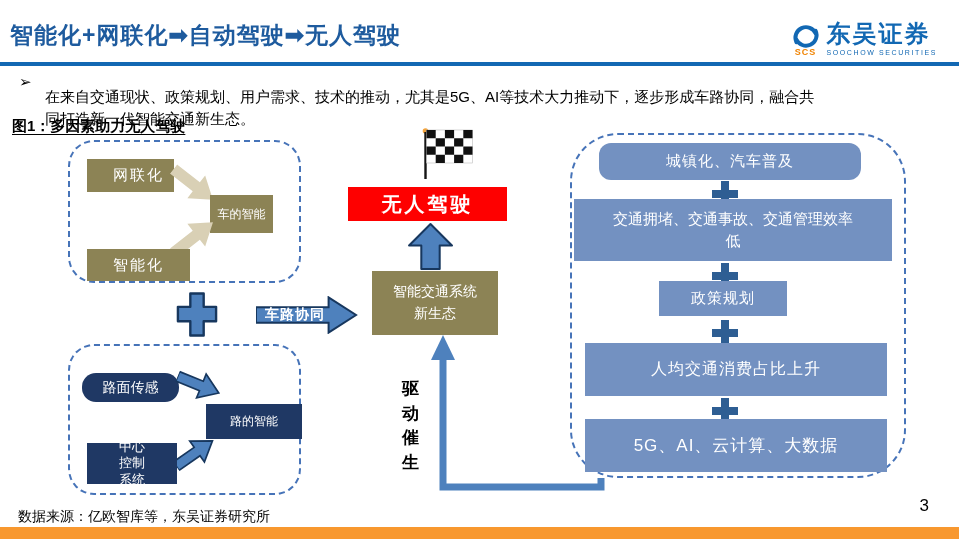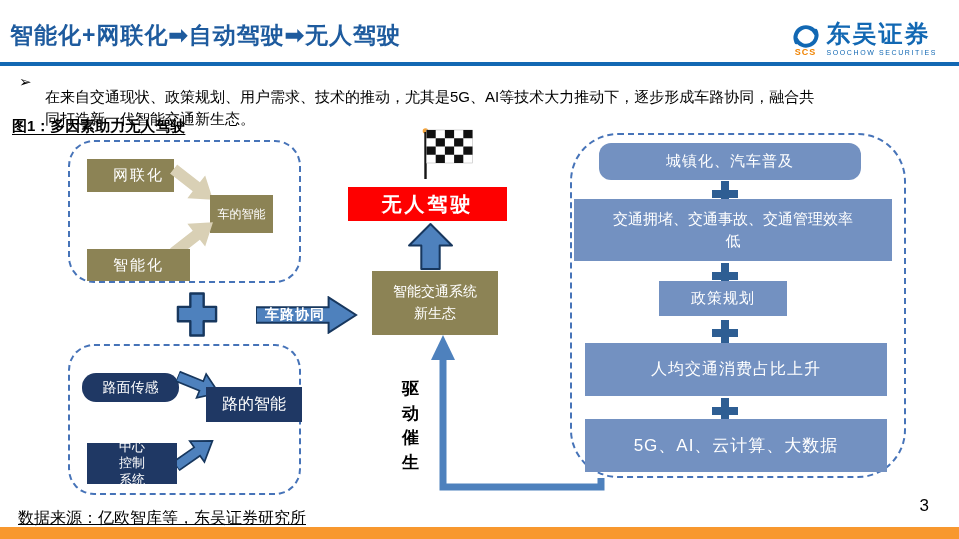--- a/index.html
+++ b/index.html
@@ -30,42 +30,42 @@
   .olive{background:#8C8355;}
   .navy{background:#1F3864;}
   .fblue{background:#7391C1;}
   .rot{position:absolute;transform-origin:center;}
   
   .n-wanglianhua{left:17px;top:17px;width:87px;height:33px;font-size:15px;letter-spacing:2px;padding-left:16px;}
   .n-chedezhineng{left:140px;top:53px;width:63px;height:38px;font-size:12px;}
   .n-zhinenghua{left:17px;top:107px;width:103px;height:32px;font-size:15px;letter-spacing:2px;}
   
   .n-lumian{left:12px;top:27px;width:97px;height:29px;font-size:14px;border-radius:14px;}
-  .n-ludezhineng{left:136px;top:41px;width:96px;height:35px;font-size:16px;}
+  .n-ludezhineng{left:136px;top:58px;width:96px;height:35px;font-size:12px;}
   .n-zhongxin{left:17px;top:97px;width:90px;height:41px;font-size:13px;line-height:1.25;padding:0 28px;}
   
   .plus-left{position:absolute;left:176px;top:291px;}
   .hv-arrow{position:absolute;left:256px;top:296px;width:102px;height:38px;}
   .hv-arrow .lbl{position:absolute;left:2px;top:0;width:74px;height:38px;display:flex;align-items:center;justify-content:center;color:#fff;font-size:14px;font-weight:bold;letter-spacing:1px;}
   .n-ecosystem{left:372px;top:271px;width:126px;height:64px;font-size:14px;line-height:1.55;padding:8px 20px;}
   .up-arrow{position:absolute;left:407px;top:222px;}
   .n-goal{left:348px;top:187px;width:159px;height:34px;background:#FE0000;font-size:20px;font-weight:bold;letter-spacing:3px;}
   .flag{position:absolute;left:421px;top:127px;}
   .drive{position:absolute;left:402px;top:377px;width:20px;font-size:17px;font-weight:bold;line-height:1.45;word-break:break-all;color:#000;}
   .connector{position:absolute;left:425px;top:330px;}
   
   .f1{left:27px;top:8px;width:262px;height:37px;font-size:15px;letter-spacing:1px;border-radius:12px;}
   .f2{left:2px;top:64px;width:318px;height:62px;font-size:15px;line-height:1.45;padding:12px 38px;}
   .f3{left:87px;top:146px;width:128px;height:35px;font-size:15px;letter-spacing:1px;}
   .f4{left:13px;top:208px;width:302px;height:53px;font-size:16px;letter-spacing:1px;}
   .f5{left:13px;top:284px;width:302px;height:53px;font-size:17px;letter-spacing:1px;}
   .fplus{position:absolute;left:138px;}
   .fp1{top:44px;} .fp2{top:126px;} .fp3{top:183px;} .fp4{top:261px;}
   
-  .source{position:absolute;left:18px;top:508px;font-size:16px;color:#000;text-decoration:underline;}
+  .source{position:absolute;left:18px;top:508px;font-size:14px;color:#000;}
   .pagenum{position:absolute;right:30px;top:496px;font-size:17px;color:#000;}
   .bottombar{position:absolute;left:0;top:527px;width:959px;height:12px;background:#F8982F;}
 </style>
 </head>
 <body>
 
 <div id="slide">
 
   <div class="title">智能化+网联化➡自动驾驶➡无人驾驶</div>
   <div class="logo">

